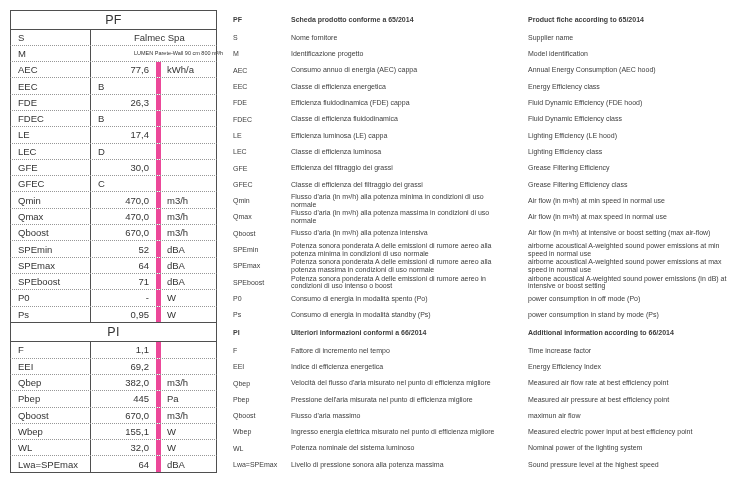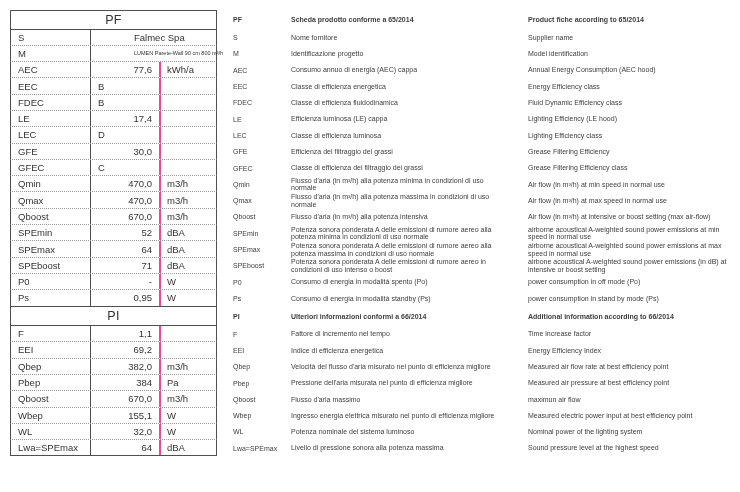--- a/index.html
+++ b/index.html
@@ -25,21 +25,21 @@
   .row.first-row .tbl { border-top: 1px solid #4f4f4f; }
   .row.header-row .tbl {
     border-bottom: 1px solid #4f4f4f;
     align-items: center; justify-content: center;
     font-size: 12.5px; letter-spacing: 0.3px; color: #333;
   }
   .row.section-last .tbl { border-bottom: 1px solid #4f4f4f; }
 
   .c { display: flex; align-items: center; font-size: 9.5px; overflow: hidden; white-space: nowrap; color: #333; }
   .c.label { width: 80px; flex: none; border-right: 1px solid #4f4f4f; padding-left: 7px; }
-  .c.value { width: 70px; flex: none; border-right: 2px solid #ec4899; padding: 0 7px; justify-content: flex-end; }
+  .c.value { width: 70px; flex: none; border-right: 5px solid #ec4899; padding: 0 7px; justify-content: flex-end; }
   .c.value.left { justify-content: flex-start; }
   .c.value.merged { width: 125px; border-right: none; margin-left: 36px; }
   .c.value.small { font-size: 5.5px; }
   .c.unit { flex: 1; padding-left: 6px; }
 
   
   .code { width: 58px; flex: none; margin-left: 16px; font-size: 7px; display: flex; align-items: center; color: #3d3d3d; }
   .it   { width: 214px; flex: none; font-size: 7px; line-height: 7.6px; display: flex; align-items: center; color: #3d3d3d; }
   .en   { width: 212px; flex: none; margin-left: 23px; font-size: 7px; line-height: 7.6px; display: flex; align-items: center; color: #3d3d3d; }
   .row.header-row .code,
@@ -90,20 +90,30 @@
           <div class="c label">EEC</div>
           <div class="c value left">B</div>
           <div class="c unit"></div>
         </div>
         <div class="code">EEC</div>
         <div class="it">Classe di efficienza energetica</div>
         <div class="en">Energy Efficiency class</div>
       </div>
       <div class="row">
         <div class="tbl">
+          <div class="c label">FDE</div>
+          <div class="c value">26,3</div>
+          <div class="c unit"></div>
+        </div>
+        <div class="code">FDE</div>
+        <div class="it">Efficienza fluidodinamica (FDE) cappa</div>
+        <div class="en">Fluid Dynamic Efficiency (FDE hood)</div>
+      </div>
+      <div class="row">
+        <div class="tbl">
           <div class="c label">FDEC</div>
           <div class="c value left">B</div>
           <div class="c unit"></div>
         </div>
         <div class="code">FDEC</div>
         <div class="it">Classe di efficienza fluidodinamica</div>
         <div class="en">Fluid Dynamic Efficiency class</div>
       </div>
       <div class="row">
         <div class="tbl">
@@ -257,21 +267,21 @@
           <div class="c value">382,0</div>
           <div class="c unit">m3/h</div>
         </div>
         <div class="code">Qbep</div>
         <div class="it">Velocità del flusso d'aria misurato nel punto di efficienza migliore</div>
         <div class="en">Measured air flow rate at best efficiency point</div>
       </div>
       <div class="row">
         <div class="tbl">
           <div class="c label">Pbep</div>
-          <div class="c value">384</div>
+          <div class="c value">445</div>
           <div class="c unit">Pa</div>
         </div>
         <div class="code">Pbep</div>
         <div class="it">Pressione dell'aria misurata nel punto di efficienza migliore</div>
         <div class="en">Measured air pressure at best efficiency point</div>
       </div>
       <div class="row">
         <div class="tbl">
           <div class="c label">Qboost</div>
           <div class="c value">670,0</div>

